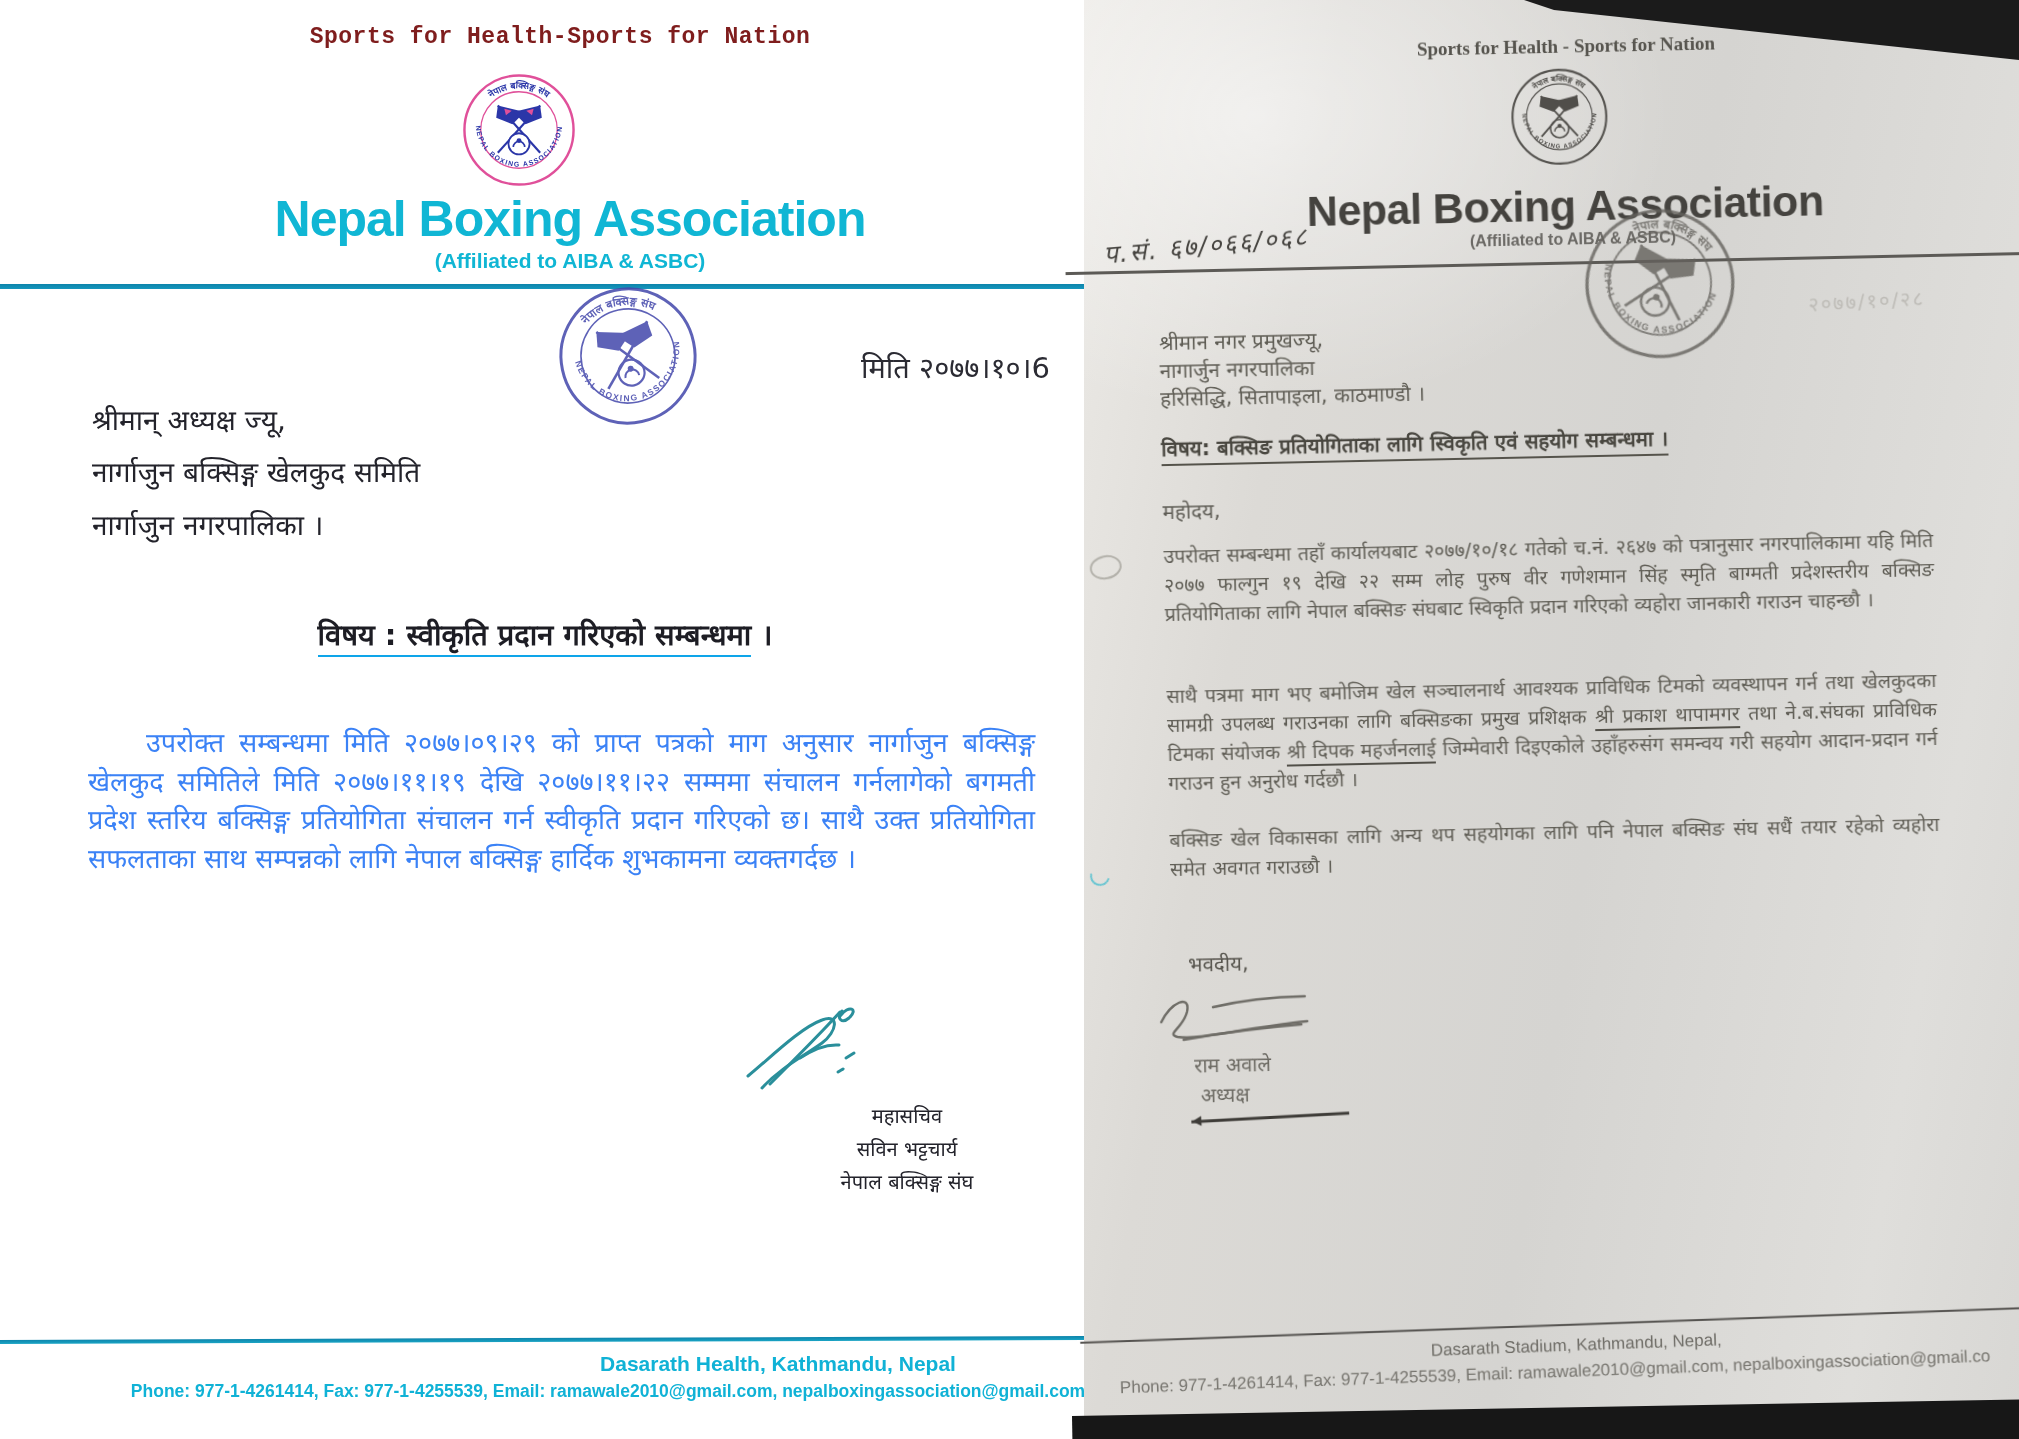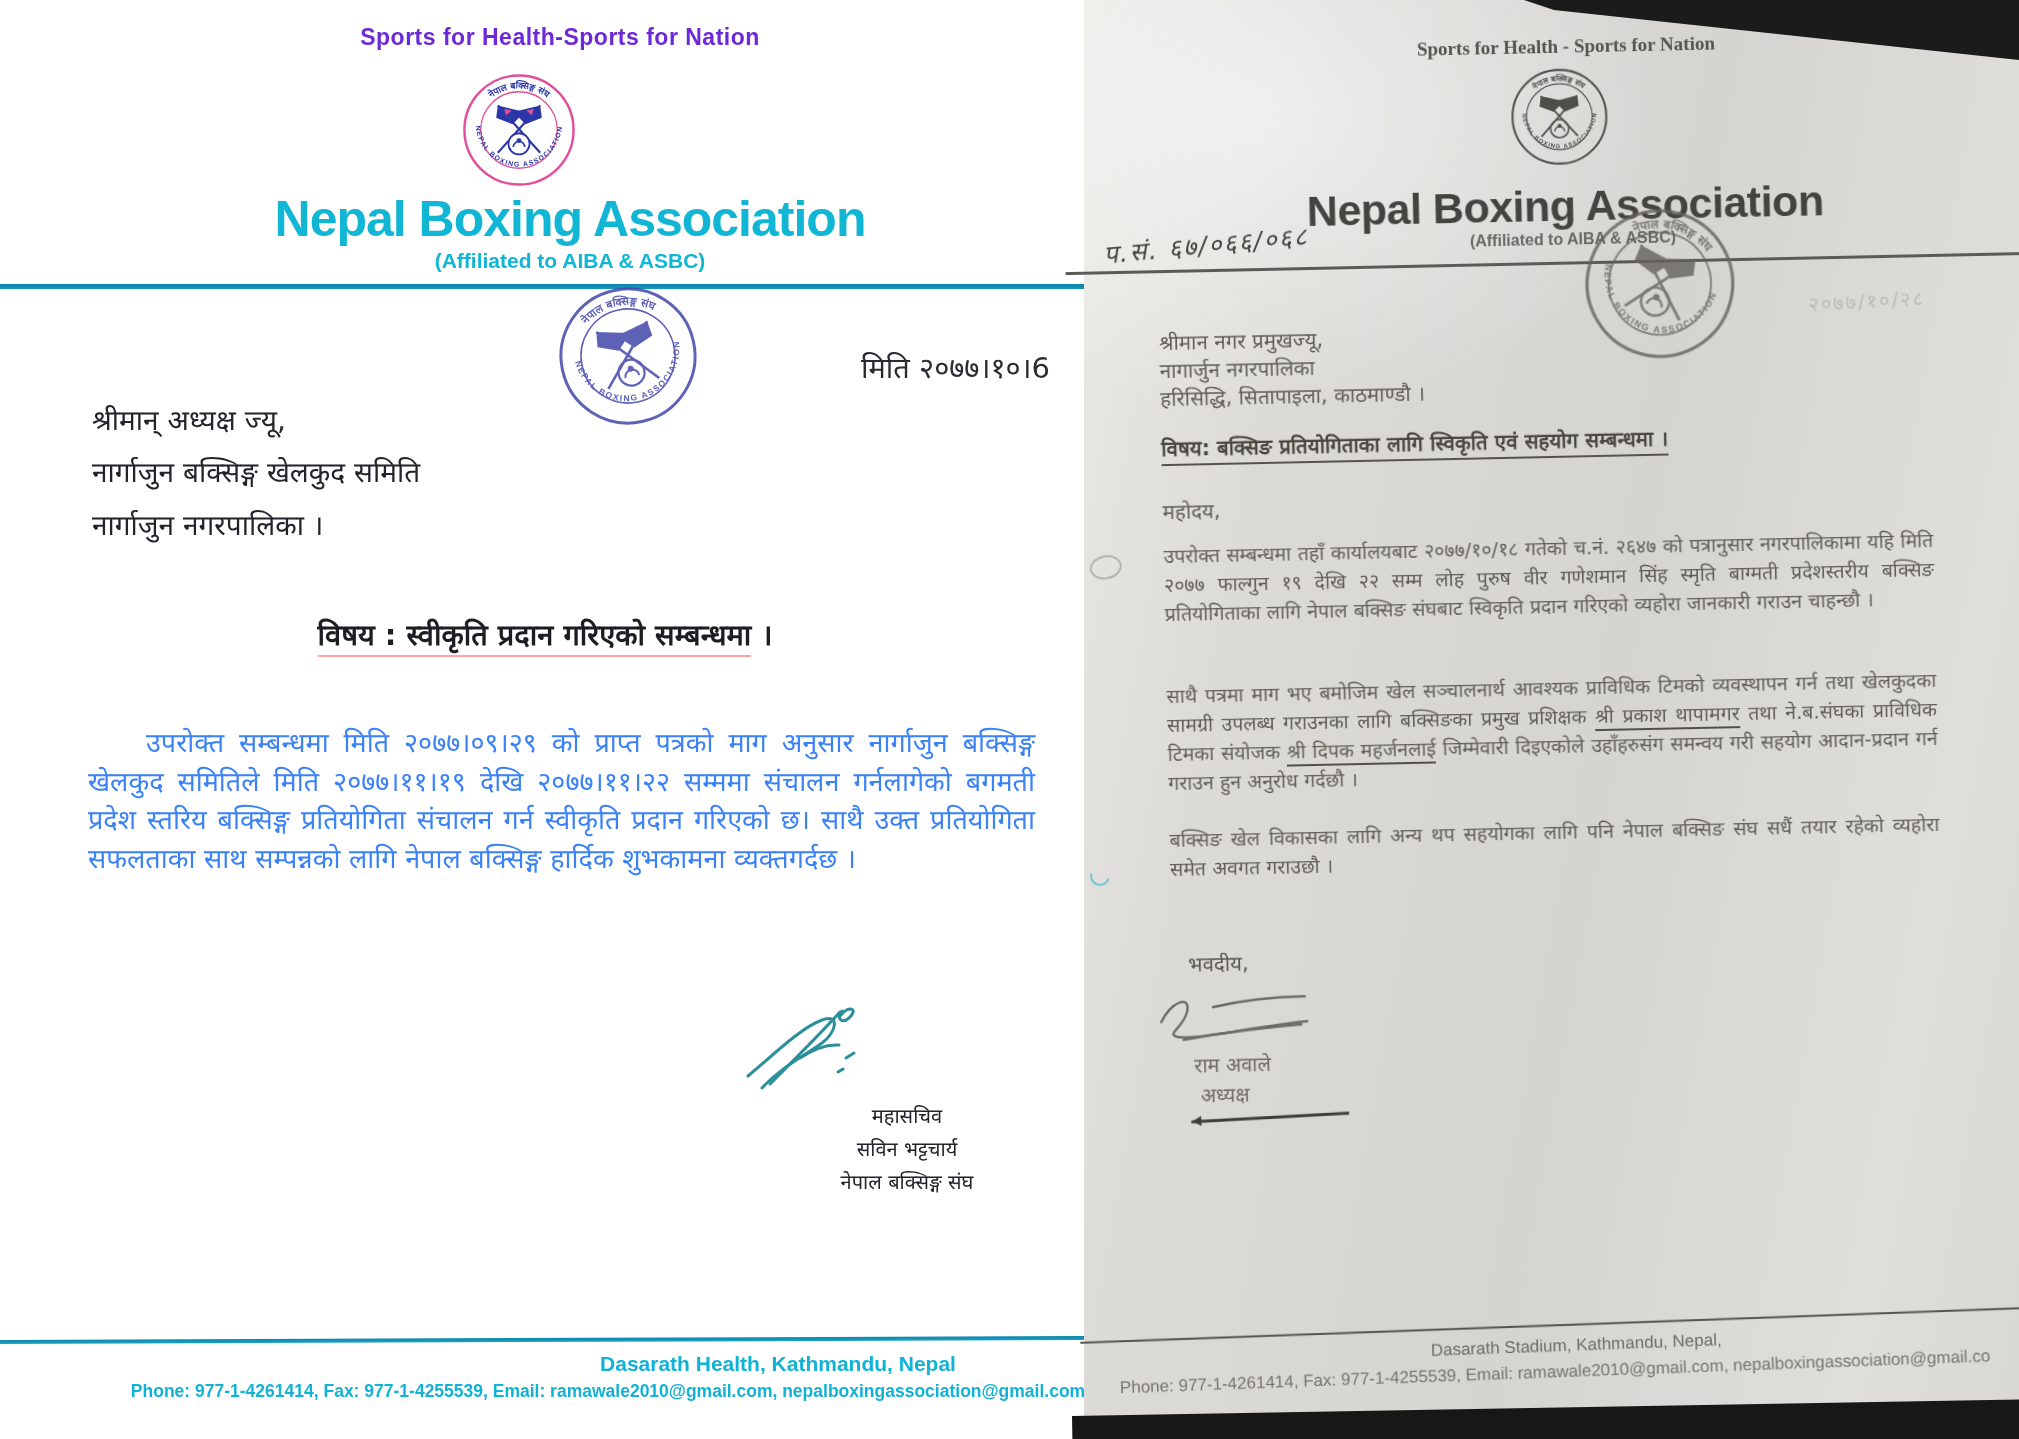--- a/index.html
+++ b/index.html
@@ -3,30 +3,30 @@
 <meta charset="utf-8">
 <style>
   html,body{margin:0;padding:0;background:#9a9a9a;}
   .canvas{position:relative;width:2019px;height:1439px;background:#ffffff;overflow:hidden;
           font-family:"DejaVu Sans",sans-serif;}
   .abs{position:absolute;}
 
   
   .left-page{left:0;top:0;width:1084px;height:1439px;background:#fff;}
   .l-tagline{left:0;top:24px;width:1120px;text-align:center;
-     font-family:Liberation Sans, sans-serif;font-weight:bold;font-size:23px;color:#6d28d9;letter-spacing:.5px;}
+     font-family:Liberation Mono, monospace;font-weight:bold;font-size:23px;color:#7f1d1d;letter-spacing:.5px;}
   .l-title{left:0;top:190px;width:1140px;text-align:center;
      font-family:"Liberation Sans",sans-serif;font-weight:bold;font-size:50px;color:#10b6d4;letter-spacing:-1px;}
   .l-affil{left:0;top:249px;width:1140px;text-align:center;
      font-family:"Liberation Sans",sans-serif;font-weight:bold;font-size:21px;color:#10b6d4;}
   .l-rule{left:0;top:284px;width:1084px;height:5px;background:linear-gradient(180deg,#0d84ab,#1597bd);}
   .l-date{left:815px;top:347px;width:235px;text-align:right;font-size:29px;color:#2b2b33;}
   .l-addr{left:92px;width:640px;font-size:28px;color:#23232b;}
   .l-subject-row{left:0;top:614px;width:1090px;text-align:center;font-size:29px;font-weight:bold;color:#1d1d24;}
-  .l-subject-row .u{border-bottom:2px solid #fca5a5;padding-bottom:3px;}
+  .l-subject-row .u{border-bottom:2px solid #0ea5e9;padding-bottom:3px;}
   .l-body{left:88px;top:724px;width:947px;font-size:27px;line-height:38.5px;color:#3b82f6;
      text-align:justify;text-indent:58px;}
   .l-sigblock{left:782px;top:1088px;width:250px;text-align:center;font-size:20px;line-height:33px;color:#23232b;margin-top:12px;}
   .l-footrule{left:0;top:1338px;width:1084px;height:4px;background:linear-gradient(180deg,#0d84ab,#1aa4c4);transform:rotate(-.2deg);}
   .l-foot1{left:778px;top:1352px;transform:translateX(-50%);white-space:nowrap;
      font-family:"Liberation Sans",sans-serif;font-weight:bold;font-size:21px;color:#10b2d6;}
   .l-foot2{left:608px;top:1381px;transform:translateX(-50%);white-space:nowrap;
      font-family:"Liberation Sans",sans-serif;font-weight:bold;font-size:17.5px;color:#10b2d6;}
 
   

